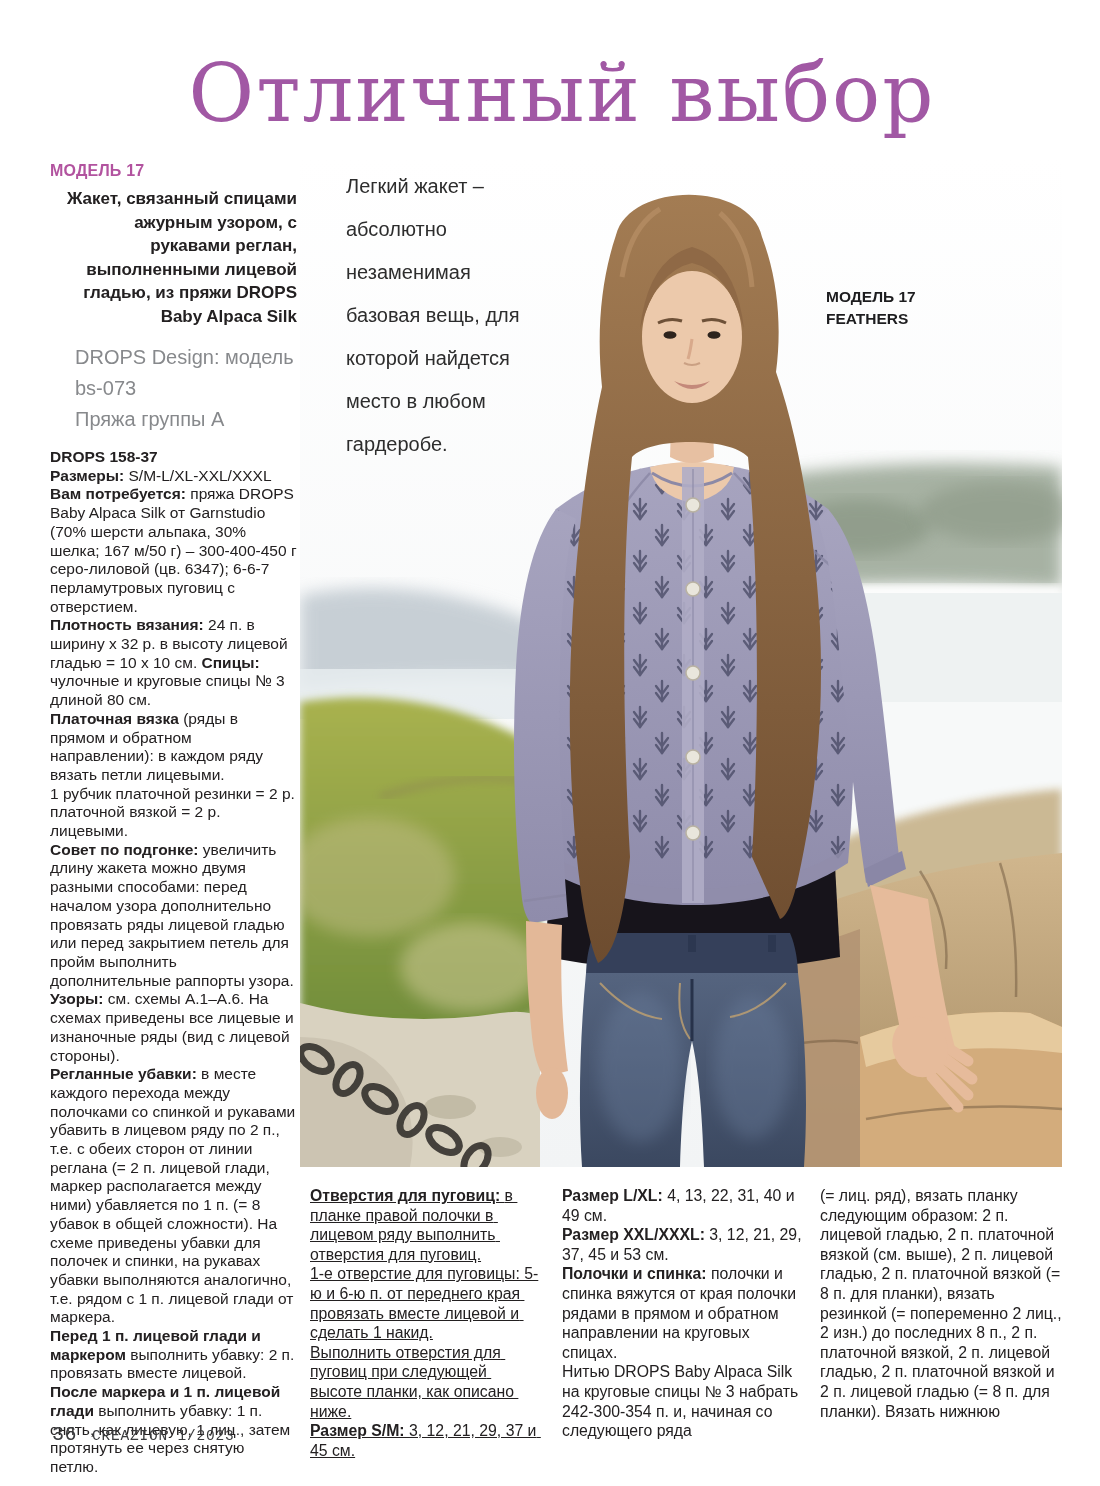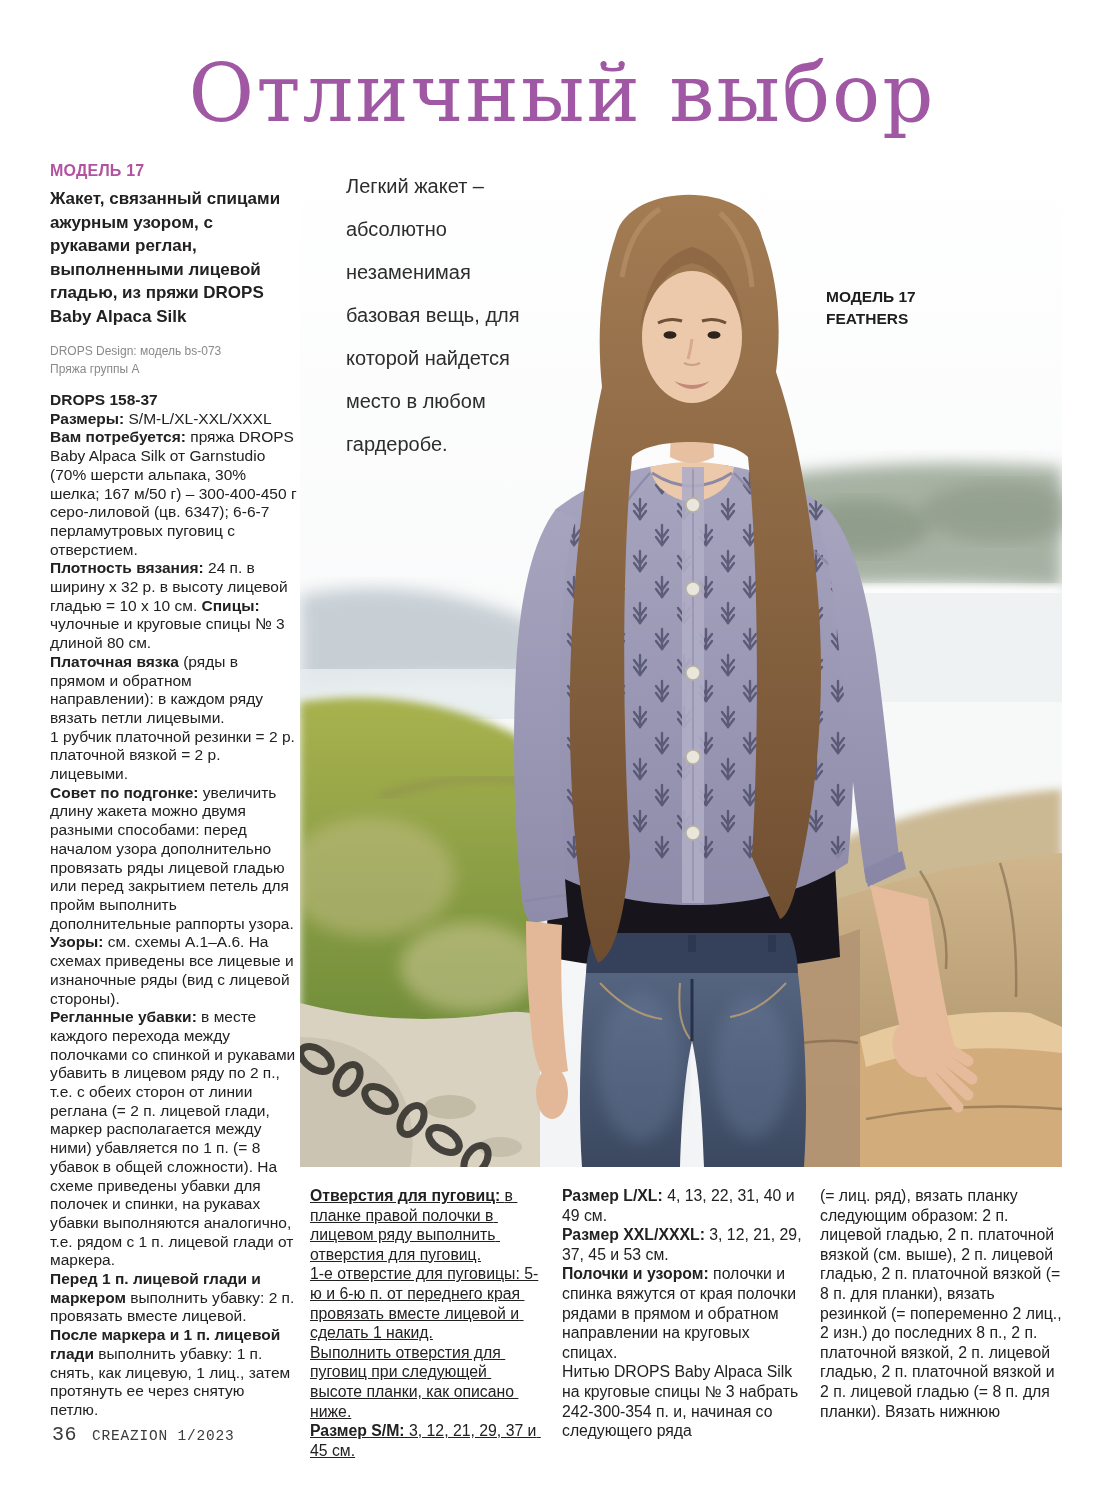--- a/index.html
+++ b/index.html
@@ -17,22 +17,22 @@
   .page-title{
     position:absolute;left:0;top:40px;width:100%;text-align:center;
     font-family:"DejaVu Serif",serif;font-size:80px;line-height:108px;
     color:var(--title-purple);letter-spacing:2px;font-weight:500;padding-left:12px;
   }
   
   .left-col{position:absolute;left:50px;top:162px;width:247px;}
   .model-heading{font-size:16px;font-weight:bold;color:var(--model-heading-purple);letter-spacing:.2px;}
   .flow{white-space:pre-wrap;}
   .flow .b{font-weight:bold;}
-  .left-lead{margin-top:7px;font-size:17px;line-height:23.5px;font-weight:bold;}
-  .left-credit{margin-top:14px;font-size:12px;line-height:18px;color:var(--credit-gray);}
+  .left-lead{margin-top:7px;font-size:17px;line-height:23.5px;font-weight:bold;text-align:right;}
+  .left-credit{margin-top:14px;font-size:20px;line-height:31px;color:var(--credit-gray);margin-left:25px;}
   .left-main{margin-top:13px;font-size:15.5px;line-height:18.7px;}
   
   .intro{
     position:absolute;left:310px;top:165px;width:240px;
     font-size:20px;line-height:43px;color:#2d2d2d;white-space:pre-wrap;margin-left:36px;
   }
   
   .photo{position:absolute;left:300px;top:157px;width:762px;height:1010px;}
   .photo svg{display:block;}
   
@@ -275,21 +275,21 @@
 </span><span class="b">Перед 1 п. лицевой глади и маркером </span><span>выполнить убавку: 2 п. провязать вместе лицевой.
 </span><span class="b">После маркера и 1 п. лицевой глади </span><span>выполнить убавку: 1 п. снять, как лицевую, 1 лиц., затем протянуть ее через снятую петлю.</span></div>
   </div>
 
   <div class="bcol bcol1 flow"><span class="b">Отверстия для пуговиц: </span><span>в планке правой полочки в лицевом ряду выполнить отверстия для пуговиц.
 1-е отверстие для пуговицы: 5-ю и 6-ю п. от переднего края провязать вместе лицевой и сделать 1 накид.
 Выполнить отверстия для пуговиц при следующей высоте планки, как описано ниже.
 </span><span class="b">Размер S/M: </span><span>3, 12, 21, 29, 37 и 45 см.</span></div>
   <div class="bcol bcol2 flow"><span class="b">Размер L/XL: </span><span>4, 13, 22, 31, 40 и 49 см.
 </span><span class="b">Размер XXL/XXXL: </span><span>3, 12, 21, 29, 37, 45 и 53 см.
-</span><span class="b">Полочки и узором: </span><span>полочки и спинка вяжутся от края полочки рядами в прямом и обратном направлении на круговых спицах.
+</span><span class="b">Полочки и спинка: </span><span>полочки и спинка вяжутся от края полочки рядами в прямом и обратном направлении на круговых спицах.
 Нитью DROPS Baby Alpaca Silk на круговые спицы № 3 набрать 242-300-354 п. и, начиная со следующего ряда</span></div>
   <div class="bcol bcol3 flow"><span>(= лиц. ряд), вязать планку следующим образом: 2 п. лицевой гладью, 2 п. платочной вязкой (см. выше), 2 п. лицевой гладью, 2 п. платочной вязкой (= 8 п. для планки), вязать резинкой (= попеременно 2 лиц., 2 изн.) до последних 8 п., 2 п. платочной вязкой, 2 п. лицевой гладью, 2 п. платочной вязкой и 2 п. лицевой гладью (= 8 п. для планки). Вязать нижнюю</span></div>
 
   <div class="footer">
     <span class="num">36</span>
     <span class="issue">CREAZION 1/2023</span>
   </div>
 
 </div>
 

